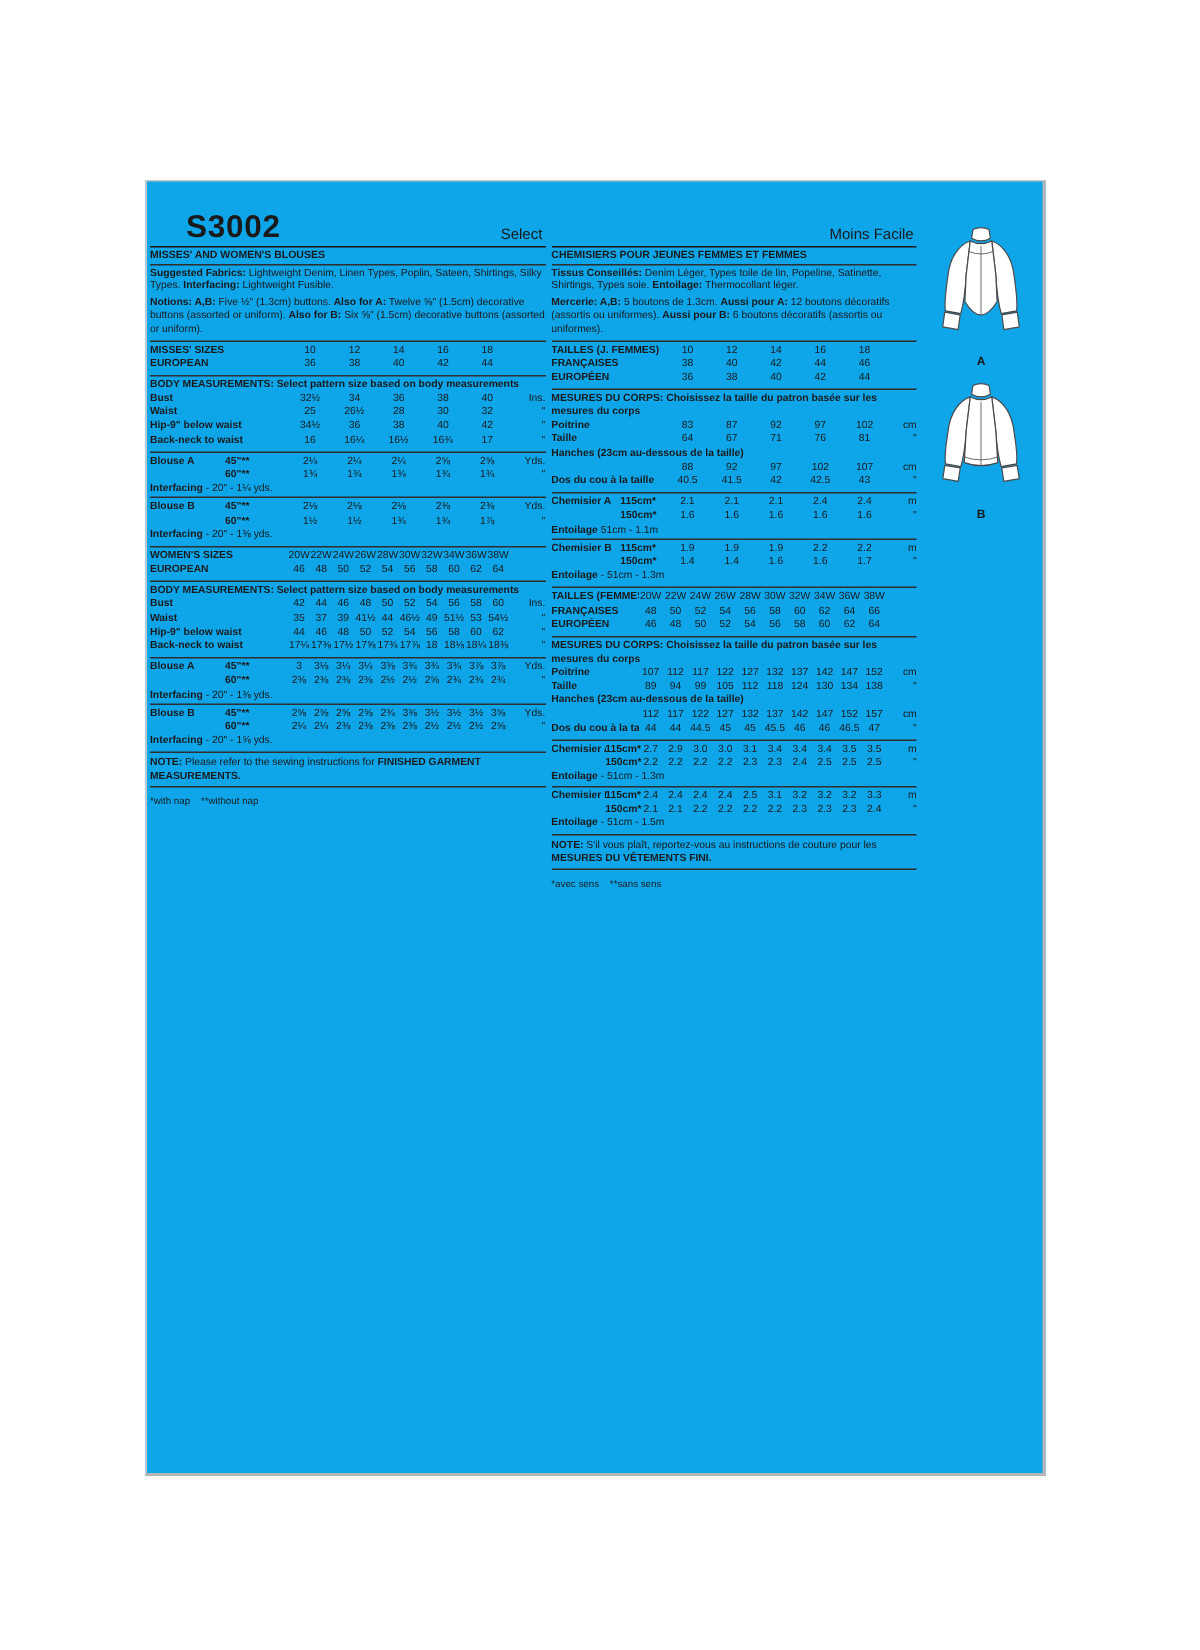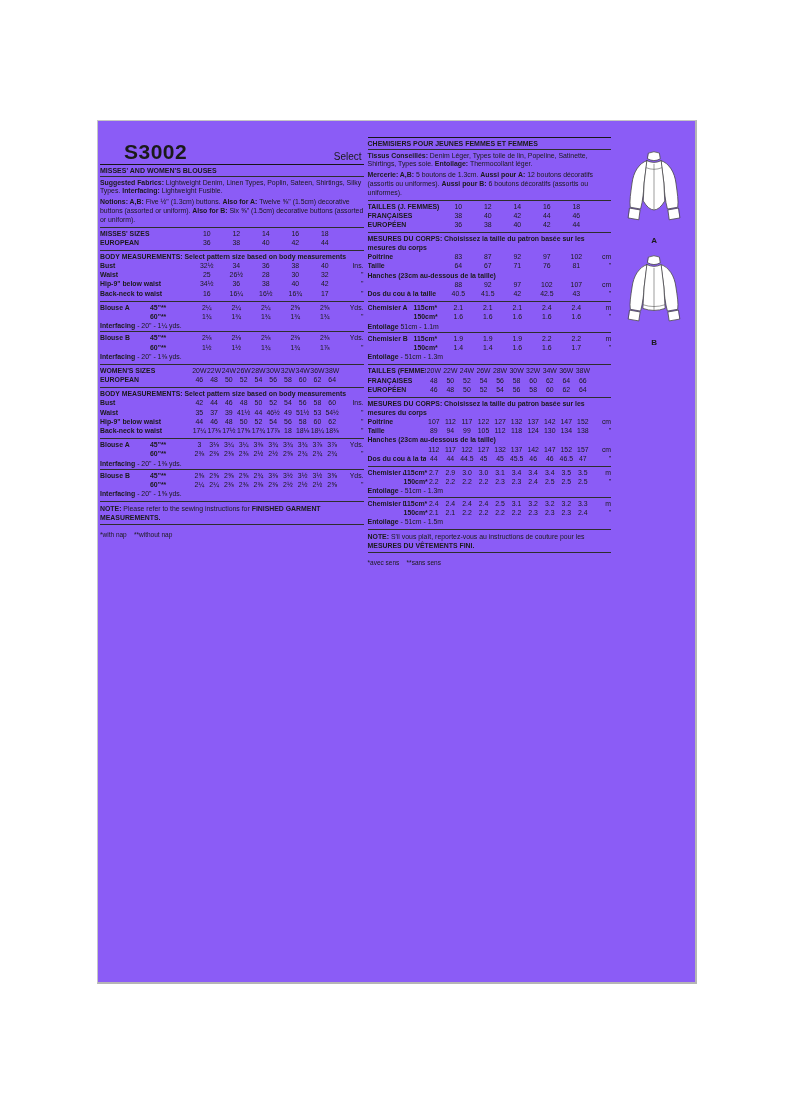--- a/index.html
+++ b/index.html
@@ -2,21 +2,21 @@
 <html><head>
 <meta charset="utf-8">
 <style>
   html,body{margin:0;padding:0;}
   body{
     width:800px;height:1100px;position:relative;background:#ffffff;
     font-family:"Liberation Sans","DejaVu Sans",sans-serif;color:#1a1a1a;
   }
   .page{
     position:absolute;left:97px;top:120px;width:600px;height:864px;
-    background:#8b5cf6;box-sizing:border-box;
+    background:#0ea5e9;box-sizing:border-box;
     border:1px solid #c6c6c6;border-right:2px solid #b5b5b5;border-bottom:2px solid #b5b5b5;
   }
   .content{display:flex;padding:16px 2px 0 2px;gap:4px;}
   .col-en{width:264px;}
   .col-fr{width:244px;}
   .col-sk{width:78px;display:flex;flex-direction:column;align-items:center;padding-top:12px;}
 
   .masthead{display:flex;align-items:flex-end;justify-content:space-between;height:25px;padding:0 2px 2px 0;}
   .masthead .code{font-size:21px;font-weight:bold;letter-spacing:.5px;line-height:20px;padding-left:24px;}
   .masthead .mright{font-size:10px;line-height:11px;}
@@ -317,20 +317,24 @@
             <div class="cell">2½</div>
             <div class="cell">2⅝</div>
             <div class="unit">"</div>
           </div>
           <div class="span-row"><span class="b">Interfacing</span><span> - 20" - 1⅝ yds.</span></div>
         </div>
         <div class="note"><span class="b">NOTE:</span><span> Please refer to the sewing instructions for </span><span class="b">FINISHED GARMENT MEASUREMENTS.</span></div>
         <div class="foot">*with nap    **without nap</div>
       </div>
     <div class="col-fr" id="col-fr">
+        <div class="masthead">
+          <span></span>
+          <span class="mright">Moins Facile</span>
+        </div>
         <div class="t-title">CHEMISIERS POUR JEUNES FEMMES ET FEMMES</div>
         <div class="para"><span class="b">Tissus Conseillés:</span><span> Denim Léger, Types toile de lin, Popeline, Satinette, Shirtings, Types soie. </span><span class="b">Entoilage:</span><span> Thermocollant léger.</span></div>
         <div class="para"><span class="b">Mercerie: A,B:</span><span> 5 boutons de 1.3cm. </span><span class="b">Aussi pour A:</span><span> 12 boutons décoratifs (assortis ou uniformes). </span><span class="b">Aussi pour B:</span><span> 6 boutons décoratifs (assortis ou uniformes).</span></div>
         <div class="tbl">
           <div class="trow g5fr rt">
             <div class="lab">TAILLES (J. FEMMES)</div>
             <div class="cell">10</div>
             <div class="cell">12</div>
             <div class="cell">14</div>
             <div class="cell">16</div>

